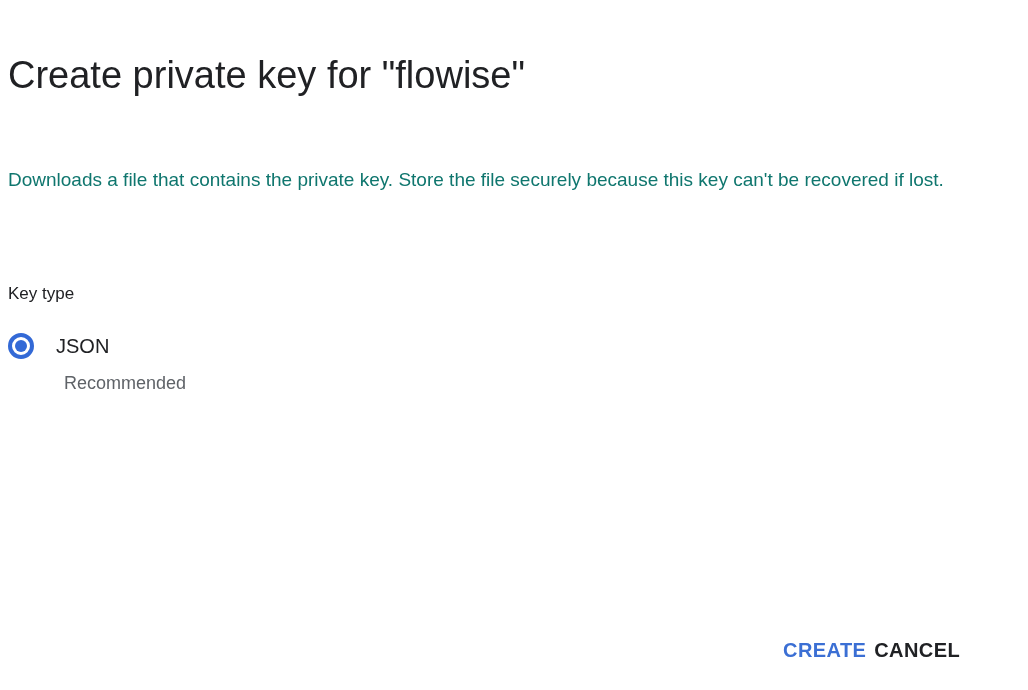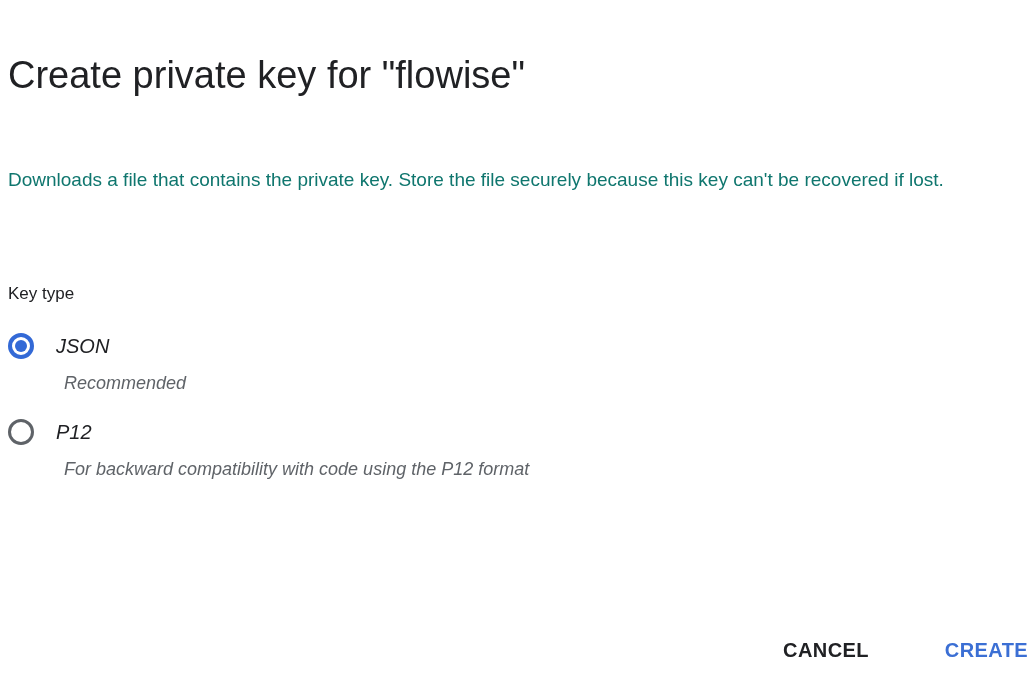--- a/index.html
+++ b/index.html
@@ -112,31 +112,29 @@
   }
 
   .radio-label {
     font-size: 20px;
     line-height: 40px;
     color: #202124;
     font-weight: 400;
     padding-left: 12px;
     cursor: pointer;
     white-space: nowrap;
-    font-style: italic;
   }
 
   .radio-help {
     padding-left: 56px;
     font-size: 18px;
     line-height: 34px;
     color: #5f6368;
     font-weight: 400;
     white-space: nowrap;
-    font-style: italic;
   }
 
   .radio-block {
     margin-bottom: 12px;
   }
 
   .actions {
     position: absolute;
     right: 0px;
     bottom: 22px;
@@ -185,32 +183,21 @@
         <span class="radio-mark">
           <span class="radio-outer">
             <span class="radio-inner"></span>
           </span>
         </span>
         <span class="radio-label">JSON</span>
       </div>
       <div class="radio-help">Recommended</div>
     </div>
 
-    <div class="radio-block">
-      <div class="radio-row">
-        <span class="radio-mark">
-          <span class="radio-outer">
-            <span class="radio-inner"></span>
-          </span>
-        </span>
-        <span class="radio-label">P12</span>
-      </div>
-      <div class="radio-help">For backward compatibility with code using the P12 format</div>
-    </div>
 
   </div>
 
   <div class="actions">
+    <button class="btn btn-create">CREATE</button>
     <button class="btn btn-cancel">CANCEL</button>
-    <button class="btn btn-create">CREATE</button>
   </div>
 
 </div>
 
 </body></html>

